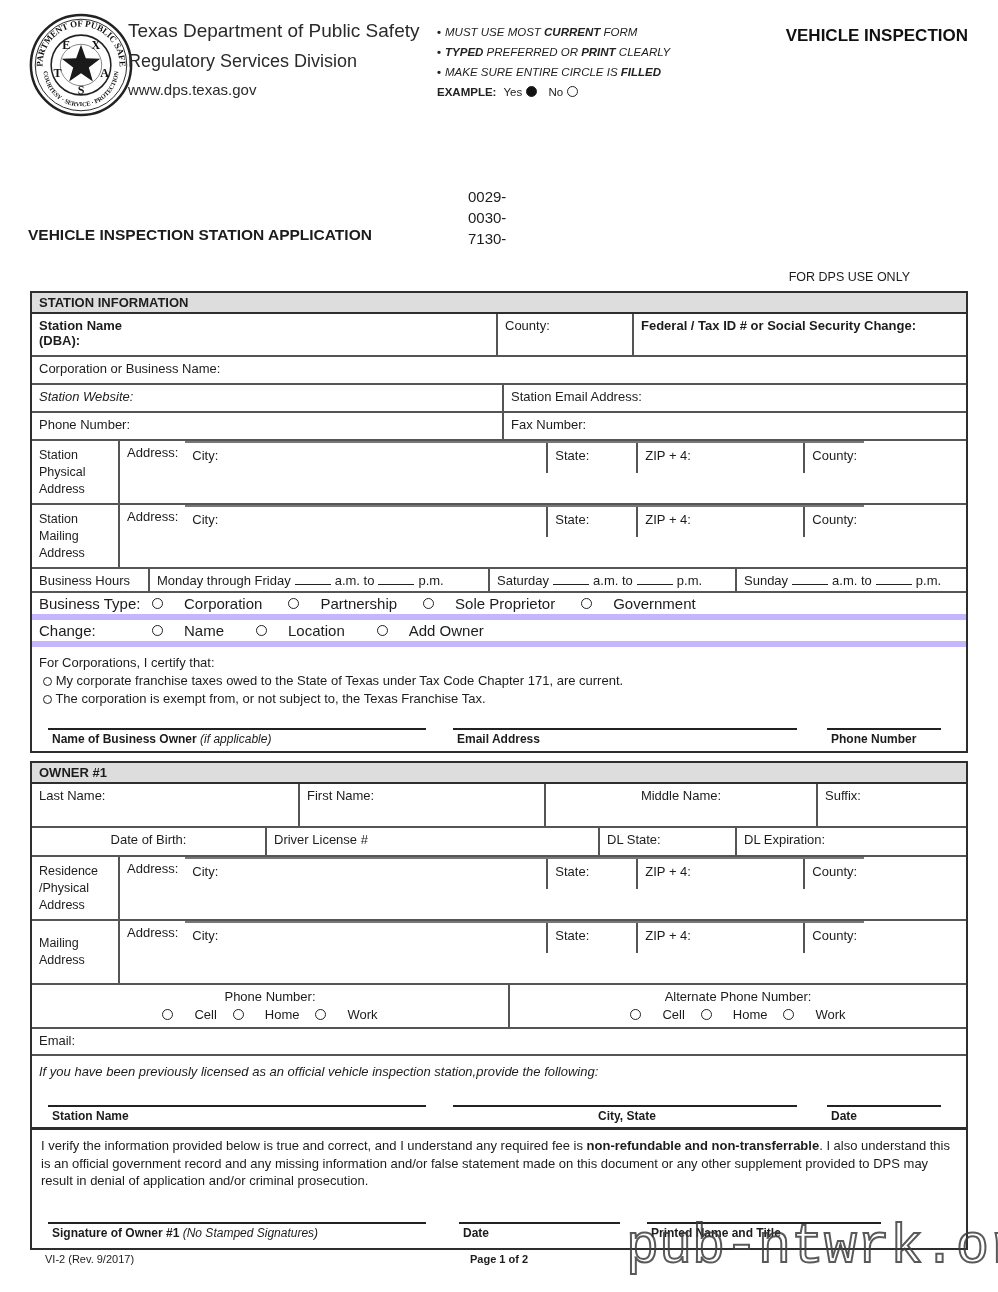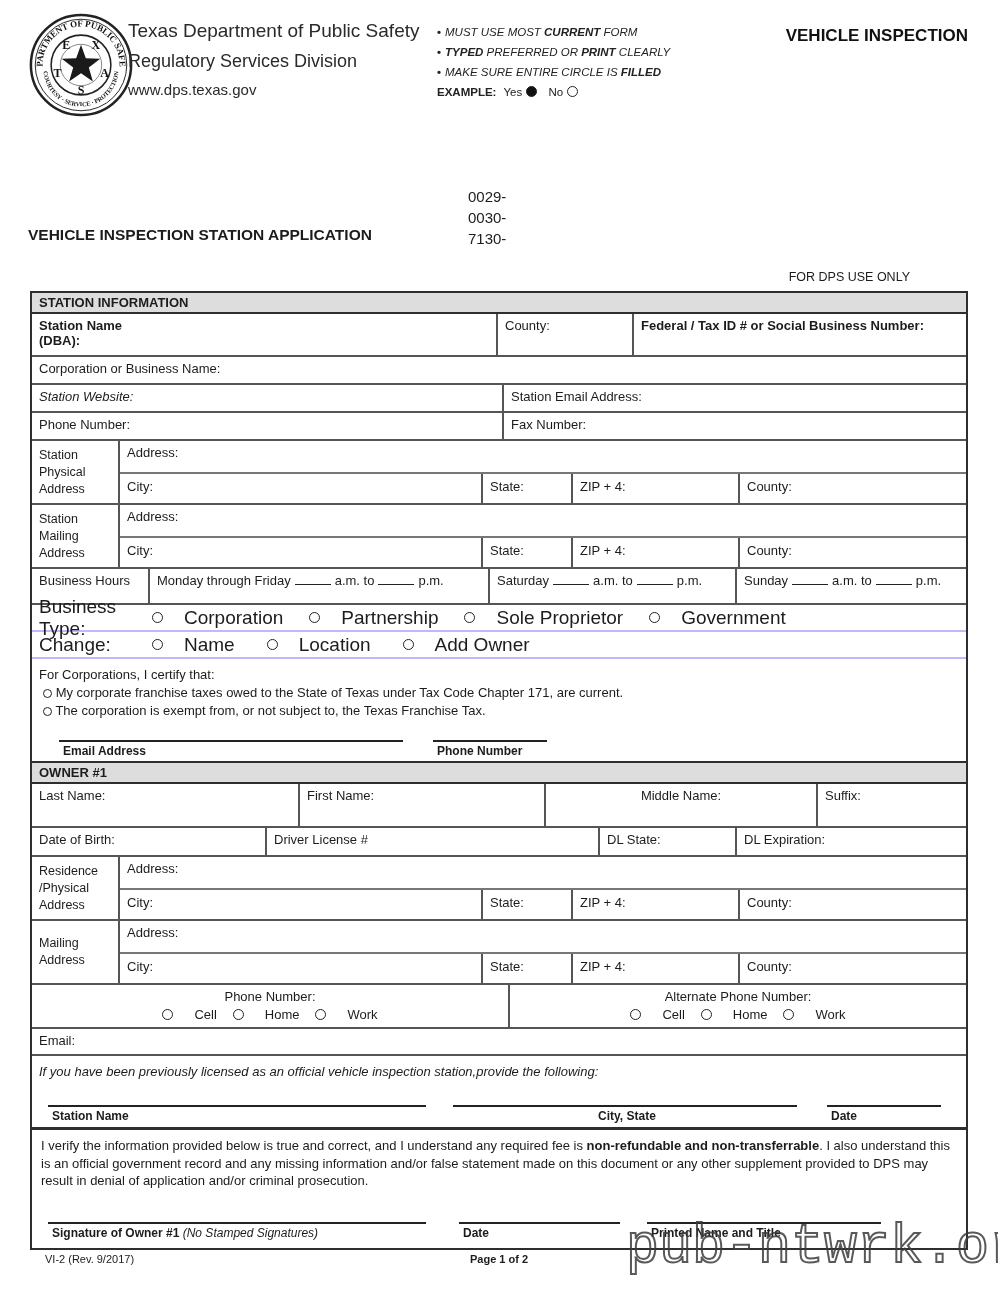--- a/index.html
+++ b/index.html
@@ -33,28 +33,28 @@
   .fbox { position:absolute; left:30px; width:938px; border:2px solid #2e2e2e; background:#fff; }
   .sec-hdr { height:21px; background:#ddd; border-bottom:2px solid #2e2e2e; font-weight:bold; font-size:13px; padding:2px 7px; }
   .row { display:flex; border-bottom:2px solid #555; }
   .row:last-child { border-bottom:none; }
   .cell { padding:4px 7px; font-size:13px; border-right:2px solid #555; }
   .cell:last-child { border-right:none; flex:1; }
   .bold { font-weight:bold; }
   
   .grp { display:flex; height:64px; border-bottom:2px solid #555; }
   .grp-side { width:88px; border-right:2px solid #555; display:flex; flex-direction:column; justify-content:center; padding-left:7px; font-size:12.5px; line-height:17px; }
-  .grp-main { flex:1; display:flex; flex-direction:column; }
+  .grp-main { flex:1; display:flex; }
   .grp-main .arow { height:32px; padding:4px 7px; font-size:13px; }
   .grp-main .crow { height:32px; border-top:2px solid #777; display:flex; }
   .crow .cell { padding-top:5px; }
   
   .blank { display:inline-block; width:36px; border-bottom:1.5px solid #222; height:12px; margin:0 4px; }
   
-  .optrow { display:flex; align-items:center; padding-left:7px; font-size:19px; border-bottom:2px solid #c4b5fd; }
+  .optrow { display:flex; align-items:center; padding-left:7px; font-size:15px; border-bottom:6px solid #c4b5fd; }
   .optrow .rlabel { width:113px; }
   .ropt { display:flex; align-items:center;gap:16px; }
   .ropt .circle { margin:0 5px 0 0; }
   
   .tall-block { position:relative; font-size:13px; }
   .tall-block .tb-pad { padding:7px 7px 0 7px; line-height:18px; }
   .sig-row { position:absolute; left:0; right:0; bottom:5px; display:flex; }
   .sig { border-top:2px solid #222; padding:2px 0 0 4px; font-weight:bold; font-size:12px; }
   .sig i { font-weight:normal; }
   
@@ -133,21 +133,21 @@
 
   <div class="fbox" style="top:291px;">
     <div class="sec-hdr">STATION INFORMATION</div>
 
     <div class="row" style="height:43px;">
       <div class="cell bold" style="width:466px;">
         <div>Station Name</div>
         <div>(DBA):</div>
       </div>
       <div class="cell" style="width:136px;">County:</div>
-      <div class="cell bold">Federal / Tax ID # or Social Business Number:</div>
+      <div class="cell bold">Federal / Tax ID # or Social Security Change:</div>
     </div>
 
     <div class="row" style="height:28px;">
       <div class="cell">Corporation or Business Name:</div>
     </div>
 
     <div class="row" style="height:28px;">
       <div class="cell" style="width:472px;font-style:italic;">Station Website:</div>
       <div class="cell">Station Email Address:</div>
     </div>
@@ -184,21 +184,21 @@
         <div class="arow">Address:</div>
         <div class="crow">
           <div class="cell" style="width:363px;">City:</div>
           <div class="cell" style="width:90px;">State:</div>
           <div class="cell" style="width:167px;">ZIP + 4:</div>
           <div class="cell">County:</div>
         </div>
       </div>
     </div>
 
-    <div class="row" style="height:36px;">
+    <div class="row" style="height:24px;">
       <div class="cell" style="width:118px;">Business Hours</div>
       <div class="cell" style="width:340px;"><span>Monday through Friday</span><span class="blank"></span><span>a.m. to</span><span class="blank"></span><span>p.m.</span></div>
       <div class="cell" style="width:247px;"><span>Saturday</span><span class="blank"></span><span>a.m. to</span><span class="blank"></span><span>p.m.</span></div>
       <div class="cell"><span>Sunday</span><span class="blank"></span><span>a.m. to</span><span class="blank"></span><span>p.m.</span></div>
     </div>
 
     <div class="optrow" style="height:27px;">
       <span class="rlabel">Business Type:</span>
       <span class="ropt" style="margin-right:26px;">
           <span class="circle"></span>
@@ -234,38 +234,39 @@
         </span>
     </div>
 
     <div class="tall-block row" style="height:104px; display:block;">
       <div class="tb-pad">
         <div>For Corporations, I certify that:</div>
         <div><span class="circle" style="width:9px;height:9px;"></span> <span>My corporate franchise taxes owed to the State of Texas under Tax Code Chapter 171, are current.</span></div>
         <div><span class="circle" style="width:9px;height:9px;"></span> <span>The corporation is exempt from, or not subject to, the Texas Franchise Tax.</span></div>
       </div>
       <div class="sig-row">
+        <div class="sig" style="margin-left:16px; width:378px;"><span>Name of Business Owner</span> <i>(if applicable)</i></div>
         <div class="sig" style="margin-left:27px; width:344px;">Email Address</div>
         <div class="sig" style="margin-left:30px; width:114px;">Phone Number</div>
       </div>
     </div>
   </div>
 
   <div class="fbox" style="top:761px;">
     <div class="sec-hdr">OWNER #1</div>
 
     <div class="row" style="height:44px;">
       <div class="cell" style="width:268px;">Last Name:</div>
       <div class="cell" style="width:246px;">First Name:</div>
       <div class="cell" style="width:272px;text-align:center;">Middle Name:</div>
       <div class="cell">Suffix:</div>
     </div>
 
     <div class="row" style="height:29px;">
-      <div class="cell" style="width:235px;">Date of Birth:</div>
+      <div class="cell" style="width:235px;text-align:center;">Date of Birth:</div>
       <div class="cell" style="width:333px;">Driver License #</div>
       <div class="cell" style="width:137px;">DL State:</div>
       <div class="cell">DL Expiration:</div>
     </div>
 
     <div class="grp">
       <div class="grp-side">
         <div>Residence</div>
         <div>/Physical</div>
         <div>Address</div>

